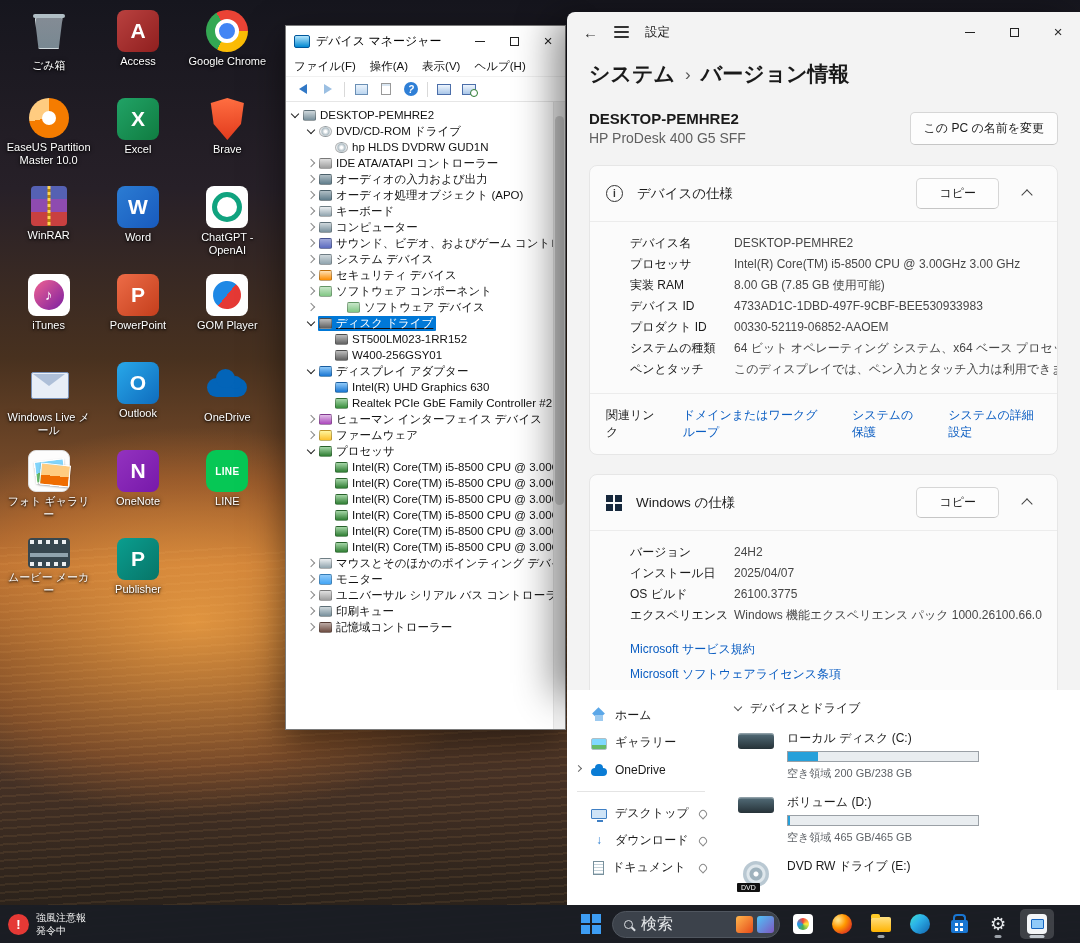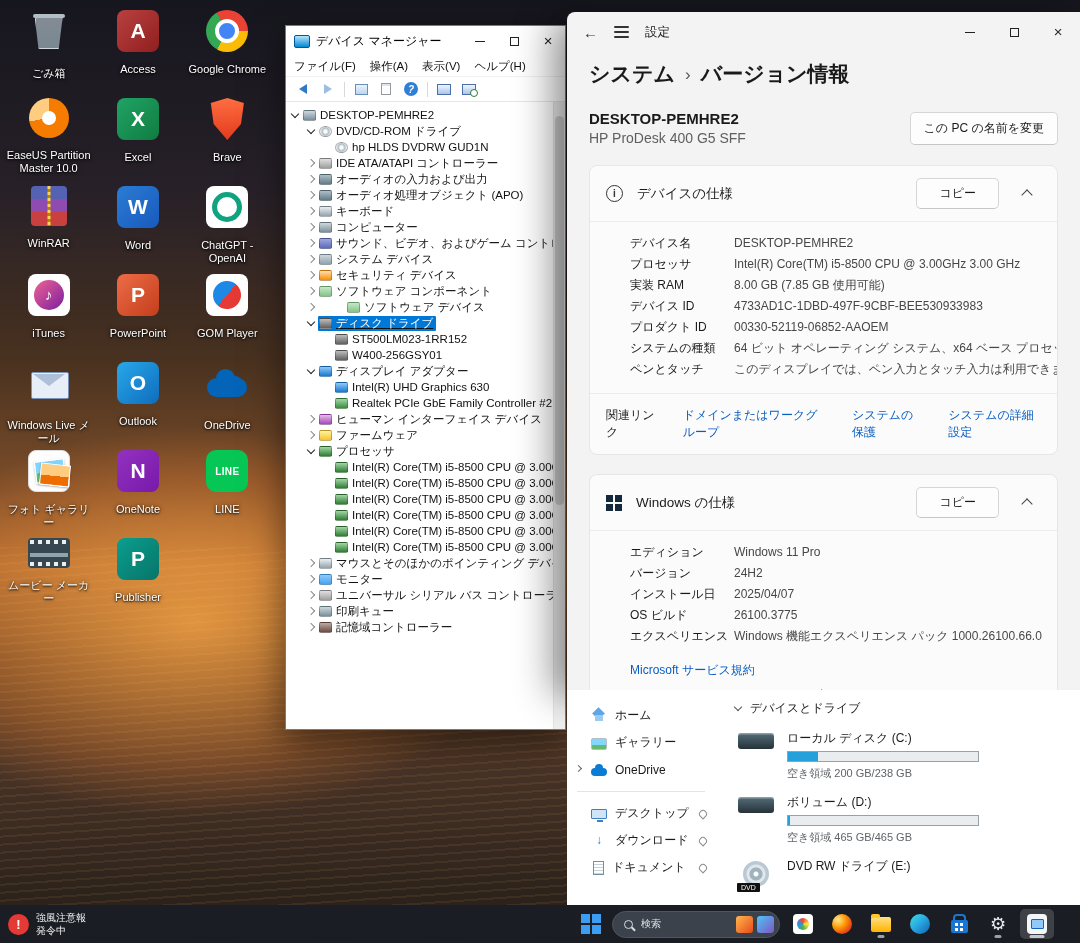--- a/index.html
+++ b/index.html
@@ -11,21 +11,21 @@
  background:
   radial-gradient(ellipse 430px 260px at 18% 66%, rgba(255,170,70,.75), rgba(255,140,50,.25) 55%, transparent 75%),
   linear-gradient(180deg,#16161e 0%,#272028 20%,#48311f 38%,#7d4e2a 52%,#a86a33 60%,#6b4527 70%,#473226 82%,#2e241c 94%,#261f19 100%);}
 #wallpaper::after{content:'';position:absolute;left:0;right:0;top:58%;bottom:0;
  background:repeating-linear-gradient(176deg, rgba(255,190,110,.08) 0 2px, transparent 2px 8px);}
 
 
 #desktop-icons{position:absolute;left:4px;top:6px;width:268px;display:grid;grid-template-columns:repeat(3,1fr);grid-auto-rows:88px;}
 .dicon{display:flex;flex-direction:column;align-items:center;padding-top:4px;}
 .dic{width:46px;height:46px;display:flex;align-items:center;justify-content:center;position:relative;}
-.dlabel{margin-top:11px;font-size:11px;line-height:1.2;color:#fff;text-align:center;text-shadow:0 1px 2px rgba(0,0,0,.95),0 0 4px rgba(0,0,0,.7);max-width:86px;}
+.dlabel{margin-top:3px;font-size:11px;line-height:1.2;color:#fff;text-align:center;text-shadow:0 1px 2px rgba(0,0,0,.95),0 0 4px rgba(0,0,0,.7);max-width:86px;}
 .tl{color:#fff;font-size:21px;font-weight:700;}
 .i-access,.i-excel,.i-word,.i-powerpoint,.i-outlook,.i-onenote,.i-publisher,.i-chatgpt,.i-itunes,.i-gom,.i-photo-gallery,.i-line{width:42px;height:42px;border-radius:8px;display:flex;align-items:center;justify-content:center;position:relative;}
 .i-access{background:linear-gradient(135deg,#b9413f,#8f1f1f);}
 .i-excel{background:linear-gradient(135deg,#21a366,#107c41);}
 .i-word{background:linear-gradient(135deg,#2b7cd3,#185abd);}
 .i-powerpoint{background:linear-gradient(135deg,#ed6c47,#c43e1c);}
 .i-outlook{background:linear-gradient(135deg,#28a8ea,#0f6cbd);}
 .i-onenote{background:linear-gradient(135deg,#9332bf,#7719aa);}
 .i-publisher{background:linear-gradient(135deg,#0a9e8f,#077568);}
 .i-chrome{width:42px;height:42px;border-radius:50%;background:conic-gradient(from -30deg,#ea4335 0 33%,#fbbc05 0 66%,#34a853 0 100%);position:relative;}
@@ -179,21 +179,21 @@
 .ex-free{font-size:11px;color:#5f6368;margin-top:4px;}
 
 
 #taskbar{position:absolute;left:0;right:0;bottom:0;height:38px;background:rgba(26,29,36,.94);}
 .tb-alert{position:absolute;left:8px;top:0;bottom:0;display:flex;align-items:center;gap:7px;}
 .tb-badge{width:21px;height:21px;border-radius:50%;background:#e53935;color:#fff;font-size:13px;font-weight:700;display:flex;align-items:center;justify-content:center;flex:none;}
 .tb-alert-line{font-size:10px;color:#f1f1f1;line-height:1.3;}
 .tb-center{position:absolute;left:576px;top:0;bottom:0;display:flex;align-items:center;gap:6px;}
 .tb-start{width:30px;height:30px;border-radius:5px;display:grid;grid-template-columns:9px 9px;grid-template-rows:9px 9px;gap:1.5px;place-content:center;}
 .tb-start i{background:#3d9df3;display:block;}
-.tb-search{height:27px;border-radius:14px;background:#3c424b;border:1px solid #50565f;display:flex;align-items:center;gap:8px;padding:0 5px 0 11px;font-size:10px;color:#e4e6e8;width:168px;}
+.tb-search{height:27px;border-radius:14px;background:#3c424b;border:1px solid #50565f;display:flex;align-items:center;gap:8px;padding:0 5px 0 11px;font-size:16px;color:#e4e6e8;width:168px;}
 .tb-mag{width:9px;height:9px;border:1.6px solid #dadde1;border-radius:50%;position:relative;flex:none;}
 .tb-mag::after{content:'';position:absolute;width:5px;height:1.6px;background:#dadde1;right:-4px;bottom:-2px;transform:rotate(45deg);}
 .tb-search-label{flex:1;}
 .tb-srimg{width:17px;height:17px;border-radius:3px;flex:none;}
 .tb-srimg.a{background:linear-gradient(135deg,#ffb74d,#e64a19);}
 .tb-srimg.b{background:linear-gradient(135deg,#4fc3f7,#7e57c2);margin-left:-4px;}
 #tb-apps{display:flex;align-items:center;gap:5px;}
 .tb-app{width:34px;height:30px;border-radius:5px;display:flex;align-items:center;justify-content:center;position:relative;}
 .tb-app.focused{background:rgba(255,255,255,.16);}
 .tb-app.active::after{content:'';position:absolute;bottom:1px;left:50%;transform:translateX(-50%);width:7px;height:3px;border-radius:2px;background:#9ba1a8;}
@@ -692,24 +692,20 @@
               <i></i>
               <i></i>
               <i></i>
             </span>
           <span class="st-card-title">Windows の仕様</span>
           <button class="st-btn sm">コピー</button>
           <span class="chev-up"></span>
         </div>
         <div class="st-card-body" id="winspec-rows" style="border-top:1px solid #ececec;">
             <div class="spec-row">
-              <span class="spec-label">エディション</span>
-              <span class="spec-value">Windows 11 Pro</span>
-            </div>
-            <div class="spec-row">
               <span class="spec-label">バージョン</span>
               <span class="spec-value">24H2</span>
             </div>
             <div class="spec-row">
               <span class="spec-label">インストール日</span>
               <span class="spec-value">2025/04/07</span>
             </div>
             <div class="spec-row">
               <span class="spec-label">OS ビルド</span>
               <span class="spec-value">26100.3775</span>

